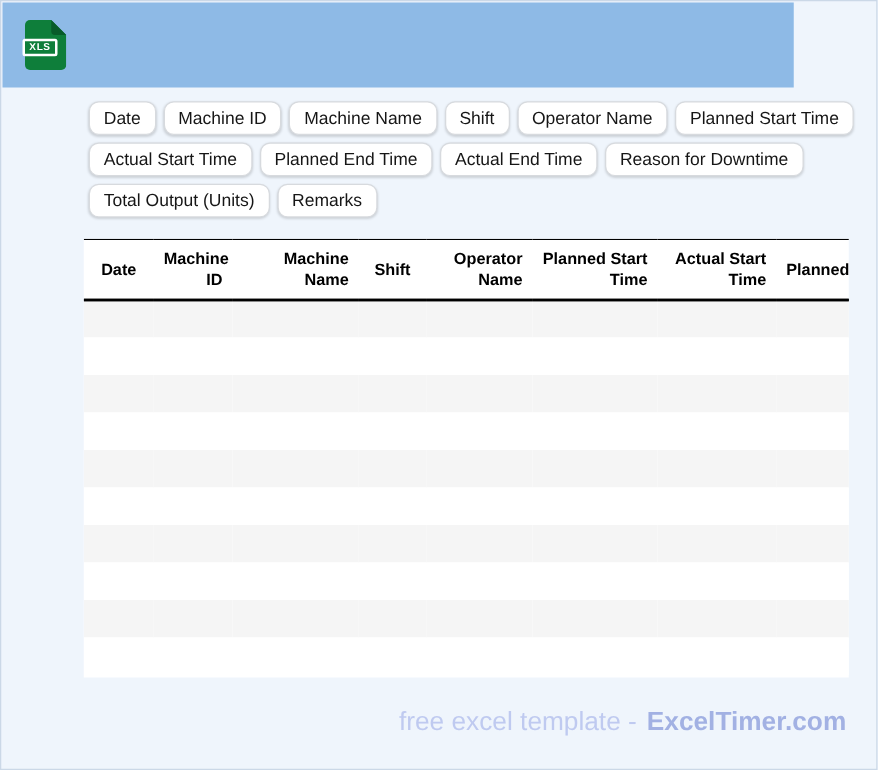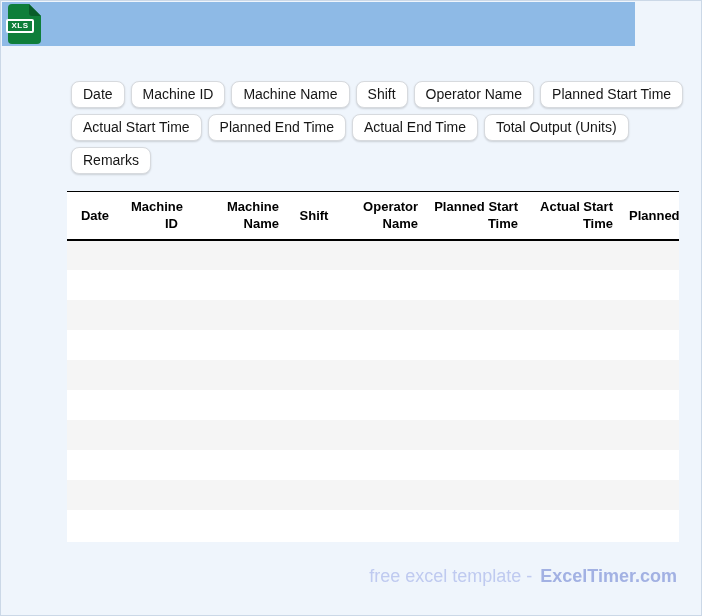--- a/index.html
+++ b/index.html
@@ -8,24 +8,24 @@
     position: relative;
     font-family: "Liberation Sans", sans-serif;
     background: #eff5fc;
     border: 1px solid #cbd8e7;
     overflow: hidden;
   }
 
   
   .header-bar {
     position: absolute; left: 1px; top: 1px;
-    width: 633px; height: 44px;
+    width: 633px; height: 68px;
     background: #8ebae6;
     display: flex; align-items: center;
-    padding-left: 5px;
+    padding-left: 17px;
   }
   .xls-icon { position: relative; width: 34px; height: 40px; flex: 0 0 auto; }
   .xls-icon svg { display: block; }
   .xls-badge {
     position: absolute; left: -1px; top: 15px;
     width: 28px; height: 14px;
     background: #0e7e3a;
     border: 2px solid #ffffff;
     border-radius: 2px;
     color: #ffffff;
@@ -95,21 +95,21 @@
   thead th:nth-child(7) { width: 95px; }
   thead th:nth-child(8) { width: 186px; text-align: left; white-space: nowrap; }
   tbody td { height: 30px; padding: 0 8px; }
   tbody tr:nth-child(odd) td { background: #f5f5f5; }
   tbody tr:nth-child(even) td { background: #ffffff; }
 
   
   .footer-credit {
     position: absolute;
     right: 24px; top: 565px;
-    font-size: 18px;
+    font-size: 21px;
     color: #bfcaf0;
     white-space: nowrap;
   }
   .footer-credit .brand {
     color: #a2b1e3;
     font-weight: bold;
     margin-left: 8px;
   }
 </style>
 </head>
@@ -128,20 +128,21 @@
 <div class="chip-list">
     <div class="chip">Date</div>
     <div class="chip">Machine ID</div>
     <div class="chip">Machine Name</div>
     <div class="chip">Shift</div>
     <div class="chip">Operator Name</div>
     <div class="chip">Planned Start Time</div>
     <div class="chip">Actual Start Time</div>
     <div class="chip">Planned End Time</div>
     <div class="chip">Actual End Time</div>
+    <div class="chip">Reason for Downtime</div>
     <div class="chip">Total Output (Units)</div>
     <div class="chip">Remarks</div>
   </div>
 
 <div class="table-wrap">
   <table>
     <thead>
       <tr>
         <th>Date</th>
         <th>Machine ID</th>

